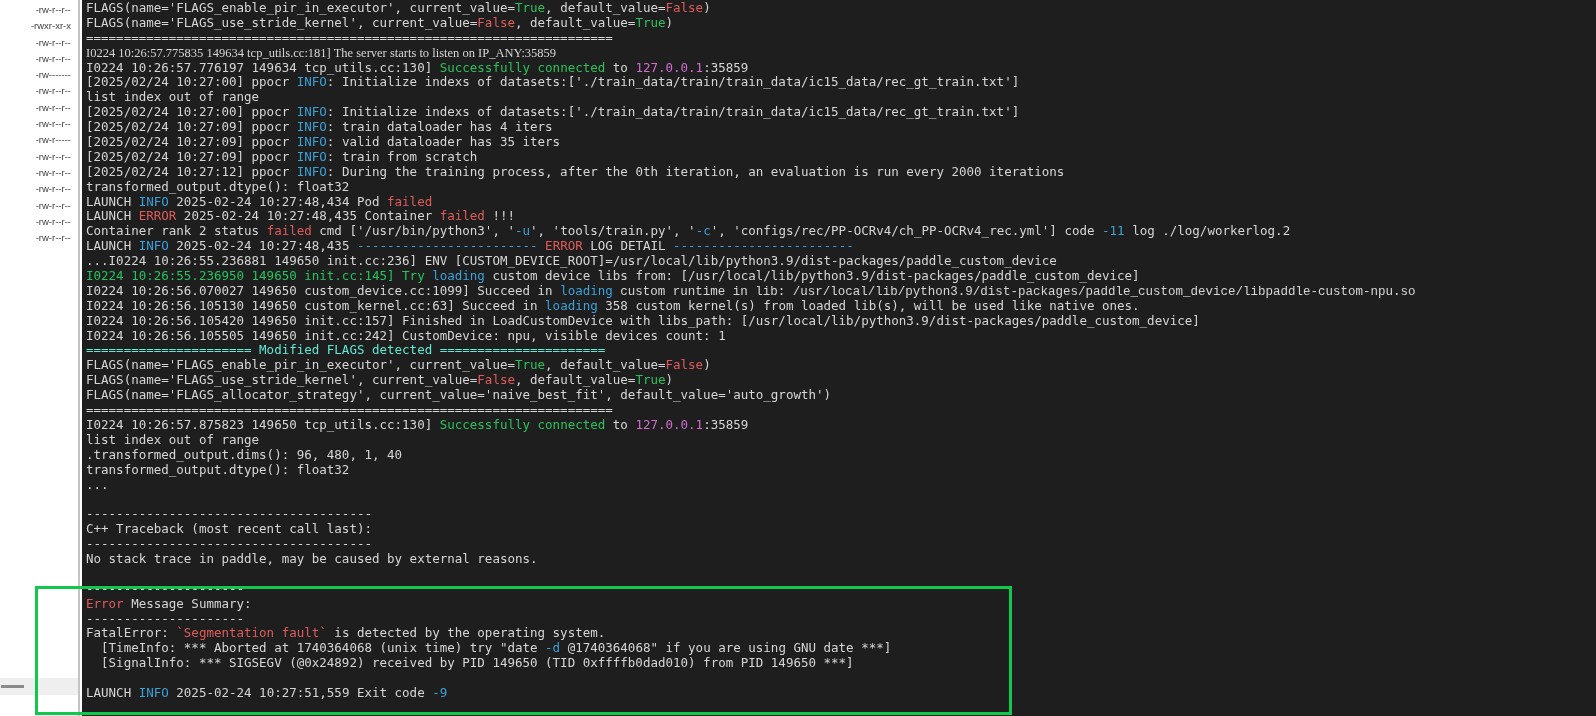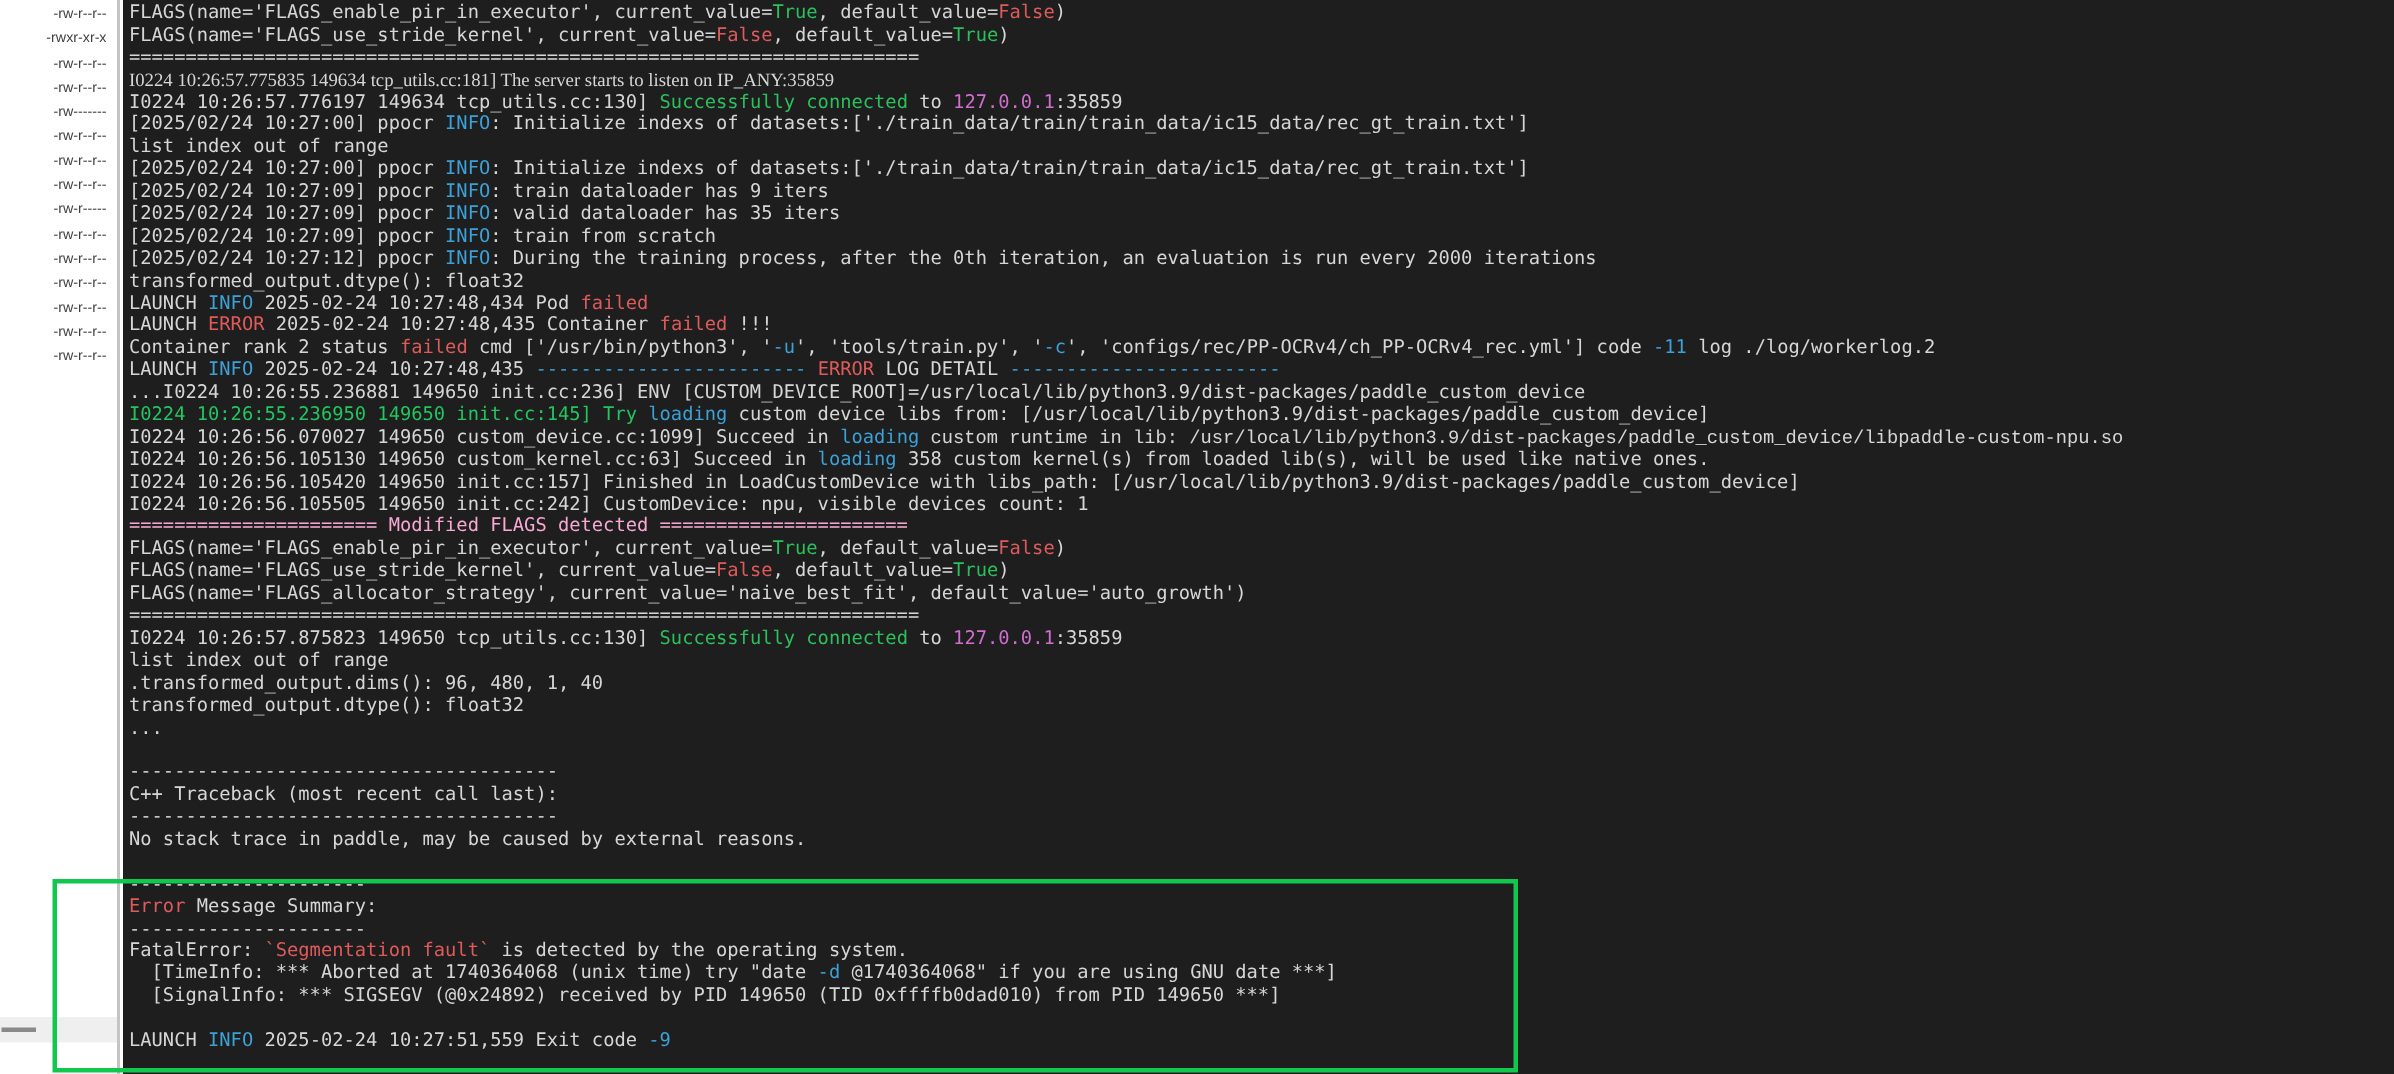--- a/index.html
+++ b/index.html
@@ -69,36 +69,36 @@
 <div class="terminal" style="background: rgb(30, 30, 30);">
   <div class="t-lines" id="terminal-lines">
       <div class="t-line"><span style="color: rgb(214, 214, 214);">FLAGS(name='FLAGS_enable_pir_in_executor', current_value=</span><span style="color: rgb(44, 192, 92);">True</span><span style="color: rgb(214, 214, 214);">, default_value=</span><span style="color: rgb(223, 91, 91);">False</span><span style="color: rgb(214, 214, 214);">)</span></div>
       <div class="t-line"><span style="color: rgb(214, 214, 214);">FLAGS(name='FLAGS_use_stride_kernel', current_value=</span><span style="color: rgb(223, 91, 91);">False</span><span style="color: rgb(214, 214, 214);">, default_value=</span><span style="color: rgb(44, 192, 92);">True</span><span style="color: rgb(214, 214, 214);">)</span></div>
       <div class="t-line"><span style="color: rgb(214, 214, 214);">======================================================================</span></div>
       <div class="t-line"><span style="color: rgb(214, 214, 214); font-family: Liberation Serif, serif;">I0224 10:26:57.775835 149634 tcp_utils.cc:181] The server starts to listen on IP_ANY:35859</span></div>
       <div class="t-line"><span style="color: rgb(214, 214, 214);">I0224 10:26:57.776197 149634 tcp_utils.cc:130] </span><span style="color: rgb(44, 192, 92);">Successfully connected</span><span style="color: rgb(214, 214, 214);"> to </span><span style="color: rgb(207, 110, 207);">127.0.0.1</span><span style="color: rgb(214, 214, 214);">:35859</span></div>
       <div class="t-line"><span style="color: rgb(214, 214, 214);">[2025/02/24 10:27:00] ppocr </span><span style="color: rgb(60, 161, 216);">INFO</span><span style="color: rgb(214, 214, 214);">: Initialize indexs of datasets:['./train_data/train/train_data/ic15_data/rec_gt_train.txt']</span></div>
       <div class="t-line"><span style="color: rgb(214, 214, 214);">list index out of range</span></div>
       <div class="t-line"><span style="color: rgb(214, 214, 214);">[2025/02/24 10:27:00] ppocr </span><span style="color: rgb(60, 161, 216);">INFO</span><span style="color: rgb(214, 214, 214);">: Initialize indexs of datasets:['./train_data/train/train_data/ic15_data/rec_gt_train.txt']</span></div>
-      <div class="t-line"><span style="color: rgb(214, 214, 214);">[2025/02/24 10:27:09] ppocr </span><span style="color: rgb(60, 161, 216);">INFO</span><span style="color: rgb(214, 214, 214);">: train dataloader has 9 iters</span></div>
+      <div class="t-line"><span style="color: rgb(214, 214, 214);">[2025/02/24 10:27:09] ppocr </span><span style="color: rgb(60, 161, 216);">INFO</span><span style="color: rgb(214, 214, 214);">: train dataloader has 4 iters</span></div>
       <div class="t-line"><span style="color: rgb(214, 214, 214);">[2025/02/24 10:27:09] ppocr </span><span style="color: rgb(60, 161, 216);">INFO</span><span style="color: rgb(214, 214, 214);">: valid dataloader has 35 iters</span></div>
       <div class="t-line"><span style="color: rgb(214, 214, 214);">[2025/02/24 10:27:09] ppocr </span><span style="color: rgb(60, 161, 216);">INFO</span><span style="color: rgb(214, 214, 214);">: train from scratch</span></div>
       <div class="t-line"><span style="color: rgb(214, 214, 214);">[2025/02/24 10:27:12] ppocr </span><span style="color: rgb(60, 161, 216);">INFO</span><span style="color: rgb(214, 214, 214);">: During the training process, after the 0th iteration, an evaluation is run every 2000 iterations</span></div>
       <div class="t-line"><span style="color: rgb(214, 214, 214);">transformed_output.dtype(): float32</span></div>
       <div class="t-line"><span style="color: rgb(214, 214, 214);">LAUNCH </span><span style="color: rgb(60, 161, 216);">INFO</span><span style="color: rgb(214, 214, 214);"> 2025-02-24 10:27:48,434 Pod </span><span style="color: rgb(223, 91, 91);">failed</span></div>
       <div class="t-line"><span style="color: rgb(214, 214, 214);">LAUNCH </span><span style="color: rgb(223, 91, 91);">ERROR</span><span style="color: rgb(214, 214, 214);"> 2025-02-24 10:27:48,435 Container </span><span style="color: rgb(223, 91, 91);">failed</span><span style="color: rgb(214, 214, 214);"> !!!</span></div>
       <div class="t-line"><span style="color: rgb(214, 214, 214);">Container rank 2 status </span><span style="color: rgb(223, 91, 91);">failed</span><span style="color: rgb(214, 214, 214);"> cmd ['/usr/bin/python3', '</span><span style="color: rgb(60, 161, 216);">-u</span><span style="color: rgb(214, 214, 214);">', 'tools/train.py', '</span><span style="color: rgb(60, 161, 216);">-c</span><span style="color: rgb(214, 214, 214);">', 'configs/rec/PP-OCRv4/ch_PP-OCRv4_rec.yml'] code </span><span style="color: rgb(60, 161, 216);">-11</span><span style="color: rgb(214, 214, 214);"> log ./log/workerlog.2</span></div>
       <div class="t-line"><span style="color: rgb(214, 214, 214);">LAUNCH </span><span style="color: rgb(60, 161, 216);">INFO</span><span style="color: rgb(214, 214, 214);"> 2025-02-24 10:27:48,435 </span><span style="color: rgb(60, 161, 216);">------------------------ </span><span style="color: rgb(223, 91, 91);">ERROR</span><span style="color: rgb(214, 214, 214);"> LOG DETAIL </span><span style="color: rgb(60, 161, 216);">------------------------</span></div>
       <div class="t-line"><span style="color: rgb(214, 214, 214);">...I0224 10:26:55.236881 149650 init.cc:236] ENV [CUSTOM_DEVICE_ROOT]=/usr/local/lib/python3.9/dist-packages/paddle_custom_device</span></div>
       <div class="t-line"><span style="color: #22c55e;">I0224 10:26:55.236950 149650 init.cc:145] Try </span><span style="color: rgb(60, 161, 216);">loading</span><span style="color: rgb(214, 214, 214);"> custom device libs from: [/usr/local/lib/python3.9/dist-packages/paddle_custom_device]</span></div>
       <div class="t-line"><span style="color: rgb(214, 214, 214);">I0224 10:26:56.070027 149650 custom_device.cc:1099] Succeed in </span><span style="color: rgb(60, 161, 216);">loading</span><span style="color: rgb(214, 214, 214); font-family: Liberation Mono, monospace;"> custom runtime in lib: /usr/local/lib/python3.9/dist-packages/paddle_custom_device/libpaddle-custom-npu.so</span></div>
       <div class="t-line"><span style="color: rgb(214, 214, 214);">I0224 10:26:56.105130 149650 custom_kernel.cc:63] Succeed in </span><span style="color: rgb(60, 161, 216);">loading</span><span style="color: rgb(214, 214, 214);"> 358 custom kernel(s) from loaded lib(s), will be used like native ones.</span></div>
       <div class="t-line"><span style="color: rgb(214, 214, 214);">I0224 10:26:56.105420 149650 init.cc:157] Finished in LoadCustomDevice with libs_path: [/usr/local/lib/python3.9/dist-packages/paddle_custom_device]</span></div>
       <div class="t-line"><span style="color: rgb(214, 214, 214);">I0224 10:26:56.105505 149650 init.cc:242] CustomDevice: npu, visible devices count: 1</span></div>
-      <div class="t-line"><span style="color: #f9a8d4;">====================== Modified FLAGS detected ======================</span></div>
+      <div class="t-line"><span style="color: #5eead4;">====================== Modified FLAGS detected ======================</span></div>
       <div class="t-line"><span style="color: rgb(214, 214, 214);">FLAGS(name='FLAGS_enable_pir_in_executor', current_value=</span><span style="color: rgb(44, 192, 92);">True</span><span style="color: rgb(214, 214, 214);">, default_value=</span><span style="color: rgb(223, 91, 91);">False</span><span style="color: rgb(214, 214, 214);">)</span></div>
       <div class="t-line"><span style="color: rgb(214, 214, 214);">FLAGS(name='FLAGS_use_stride_kernel', current_value=</span><span style="color: rgb(223, 91, 91);">False</span><span style="color: rgb(214, 214, 214);">, default_value=</span><span style="color: rgb(44, 192, 92);">True</span><span style="color: rgb(214, 214, 214);">)</span></div>
       <div class="t-line"><span style="color: rgb(214, 214, 214);">FLAGS(name='FLAGS_allocator_strategy', current_value='naive_best_fit', default_value='auto_growth')</span></div>
       <div class="t-line"><span style="color: rgb(214, 214, 214);">======================================================================</span></div>
       <div class="t-line"><span style="color: rgb(214, 214, 214);">I0224 10:26:57.875823 149650 tcp_utils.cc:130] </span><span style="color: rgb(44, 192, 92);">Successfully connected</span><span style="color: rgb(214, 214, 214);"> to </span><span style="color: rgb(207, 110, 207);">127.0.0.1</span><span style="color: rgb(214, 214, 214);">:35859</span></div>
       <div class="t-line"><span style="color: rgb(214, 214, 214);">list index out of range</span></div>
       <div class="t-line"><span style="color: rgb(214, 214, 214);">.transformed_output.dims(): 96, 480, 1, 40</span></div>
       <div class="t-line"><span style="color: rgb(214, 214, 214);">transformed_output.dtype(): float32</span></div>
       <div class="t-line"><span style="color: rgb(214, 214, 214);">...</span></div>
       <div class="t-line"> </div>

